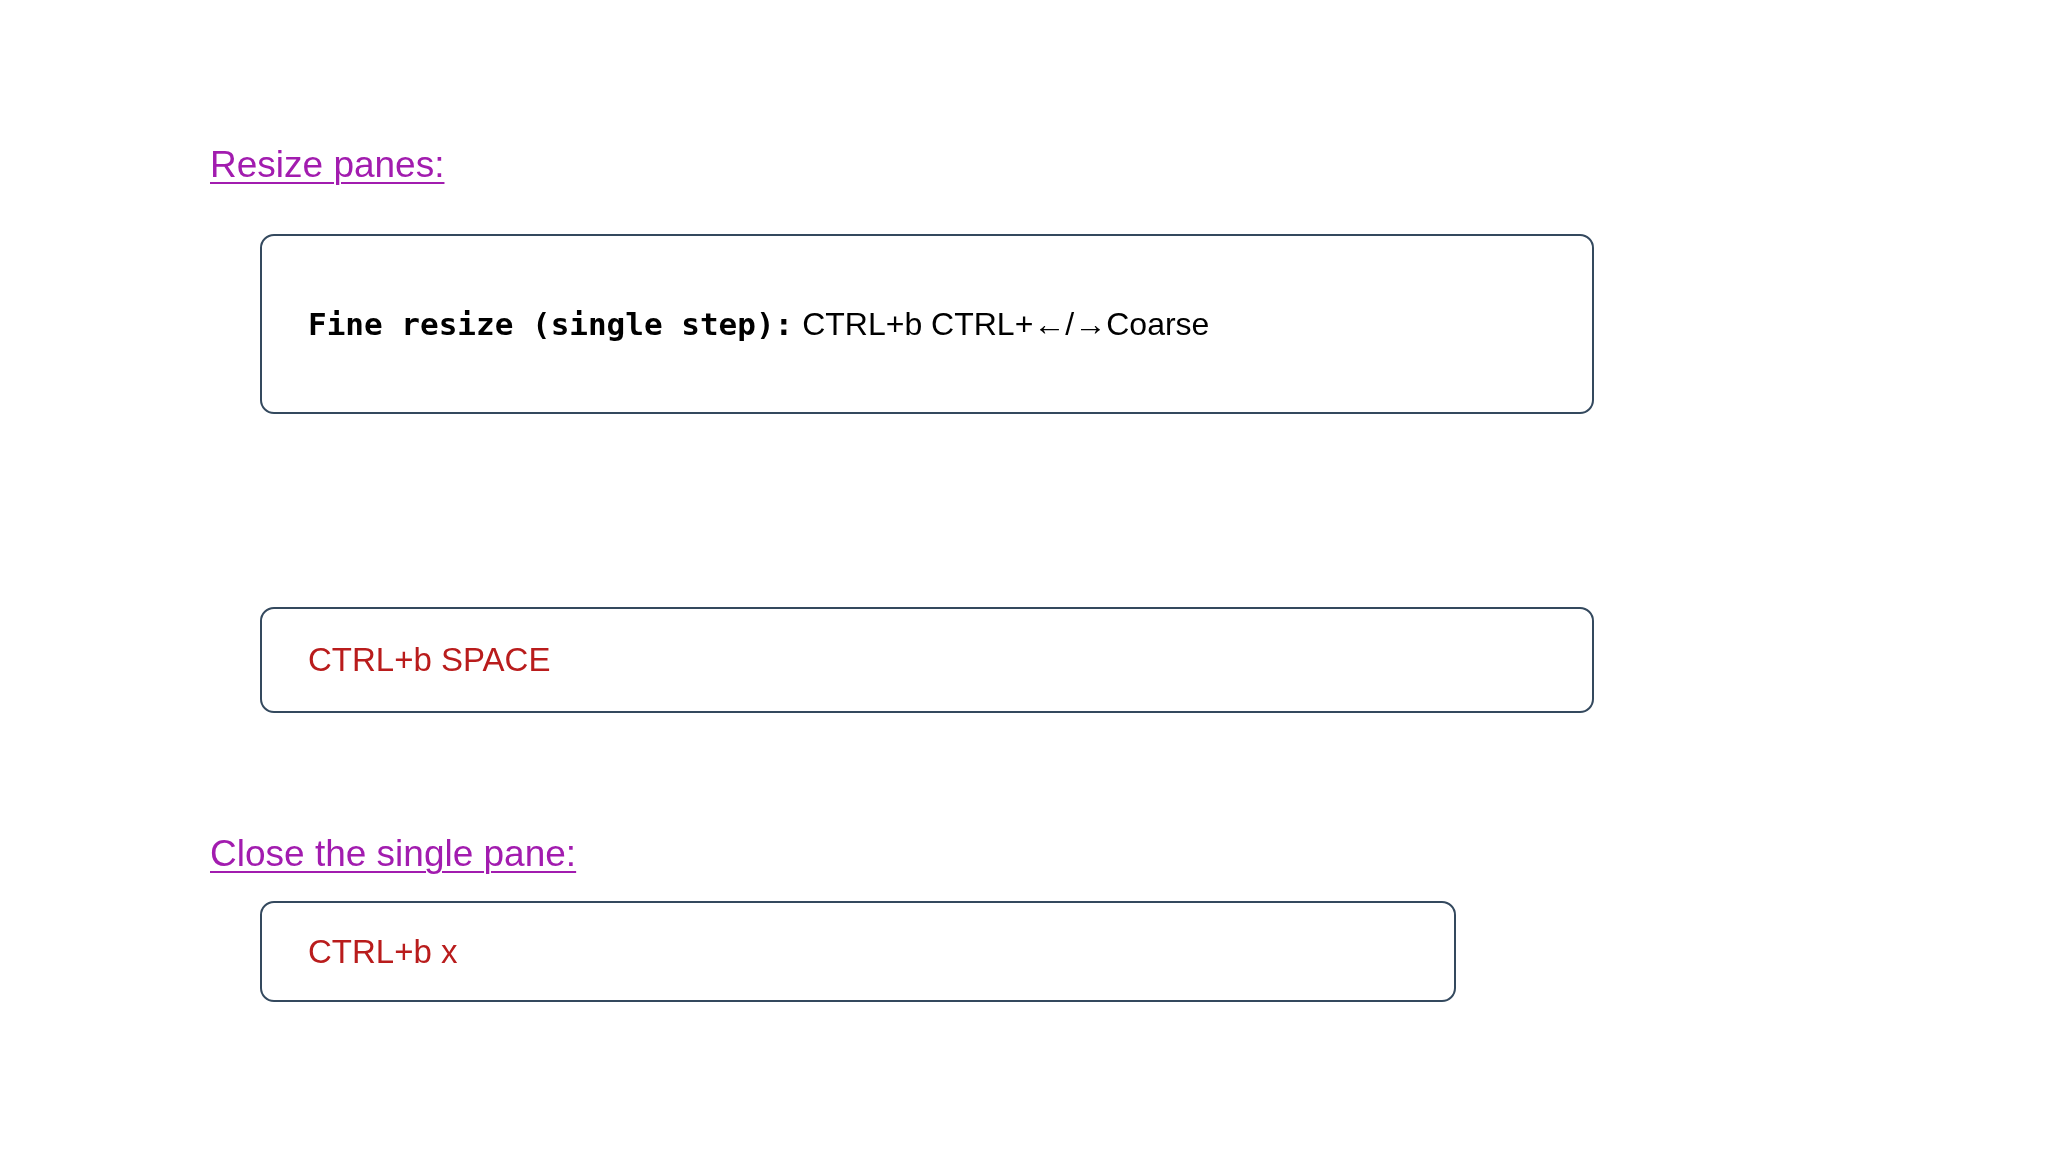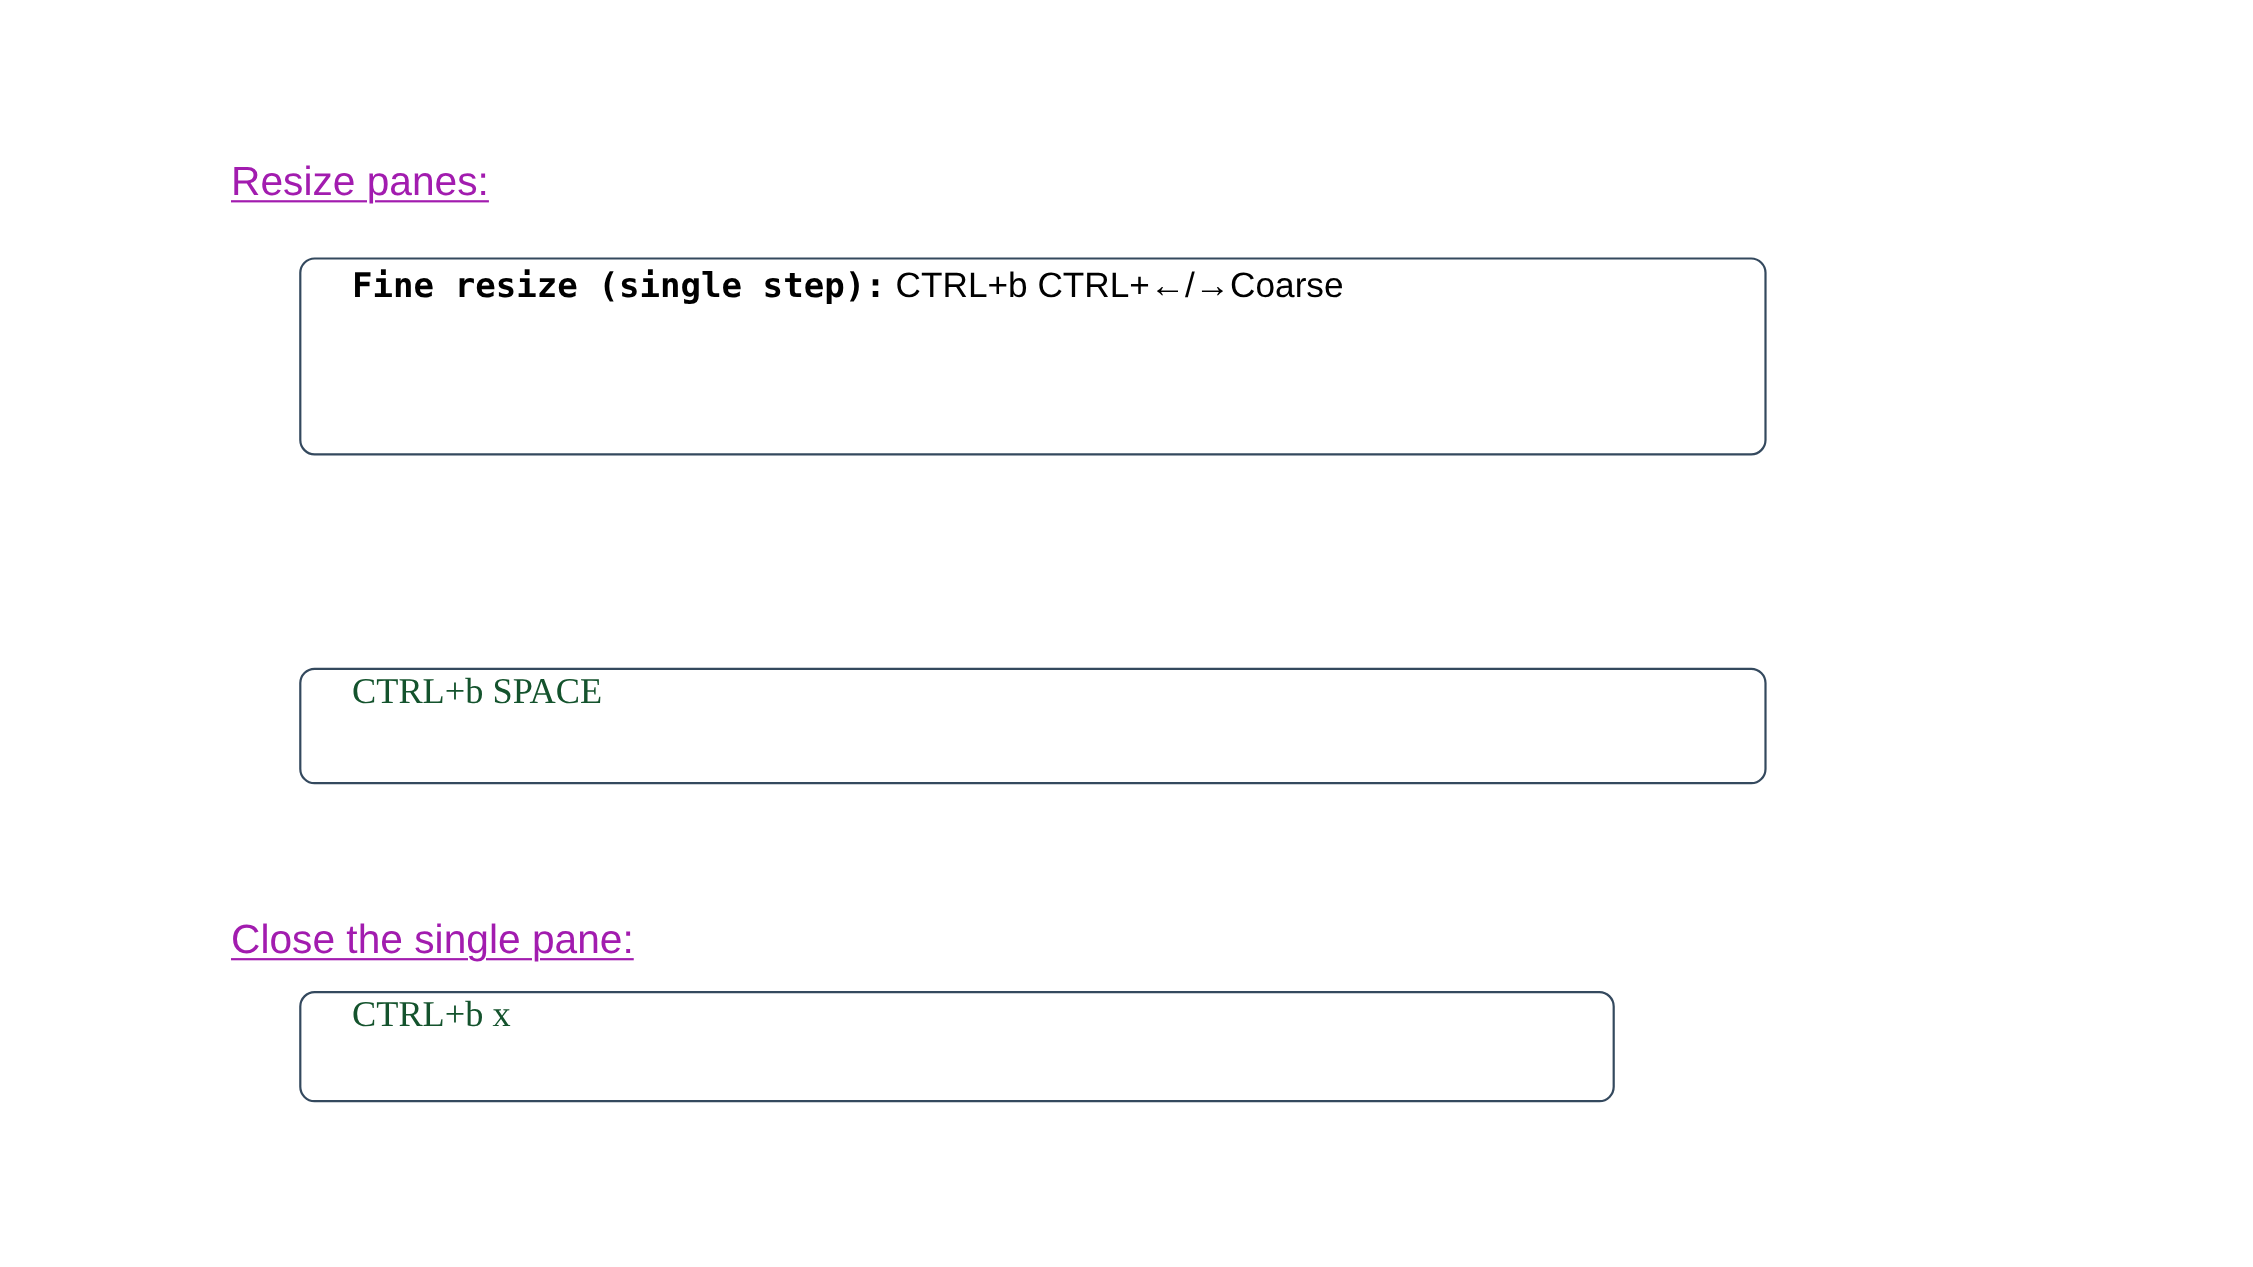--- a/index.html
+++ b/index.html
@@ -33,27 +33,27 @@
     line-height: 46px;
     color: #a21caf;
     text-decoration: underline;
     text-underline-offset: 5px;
     text-decoration-thickness: 2px;
     white-space: nowrap;
   }
 
   .code-box {
     position: absolute;
-    left: 272px;
+    left: 260px;
     box-sizing: border-box;
     border: 2.5px solid #34495e;
     border-radius: 14px;
     background: #ffffff;
     display: flex;
-    align-items: flex-start;
+    align-items: center;
   }
 
   .code-line-wrap {
     display: block;
     padding-left: 46px;
     padding-right: 20px;
   }
 
   .code-line {
     font-family: "DejaVu Sans Mono", "Liberation Mono", monospace;
@@ -69,24 +69,24 @@
     font-size: 31px;
   }
 
   .code-line .val {
     font-family: "Liberation Sans", sans-serif;
     font-weight: 400;
     font-size: 32px;
   }
 
   .code-simple {
-    font-family: Liberation Serif, serif;
+    font-family: Liberation Sans, sans-serif;
     font-size: 33px;
     line-height: 40px;
-    color: #14532d;
+    color: #b91c1c;
     white-space: pre;
     padding-left: 46px;
   }
 
   
   #heading-resize      { top: 142px; }
   #box-resize          { top: 234px; width: 1334px; height: 180px; }
 
   #heading-cycle       { top: 536px; }
   #box-cycle           { top: 607px; width: 1334px; height: 106px; }

